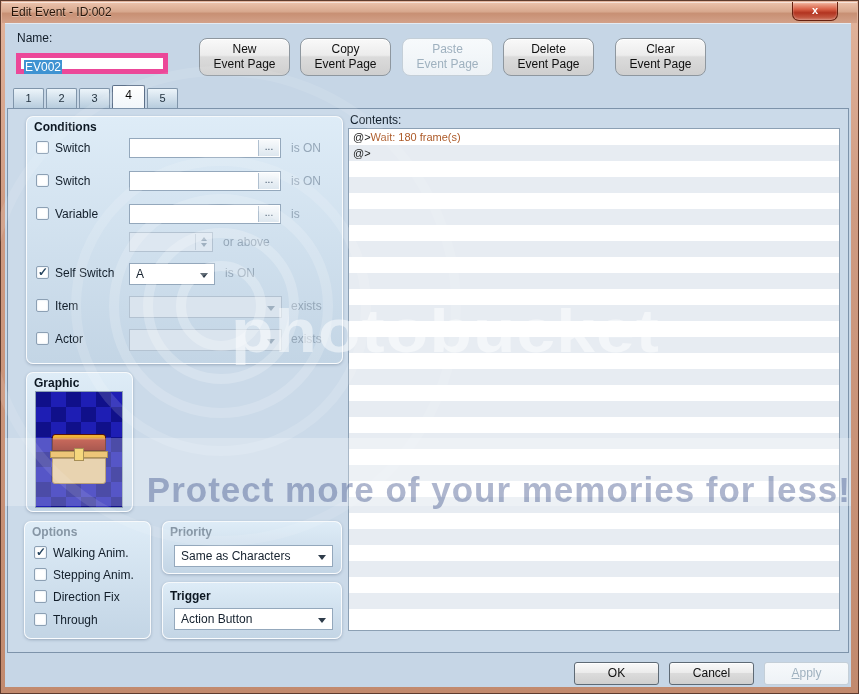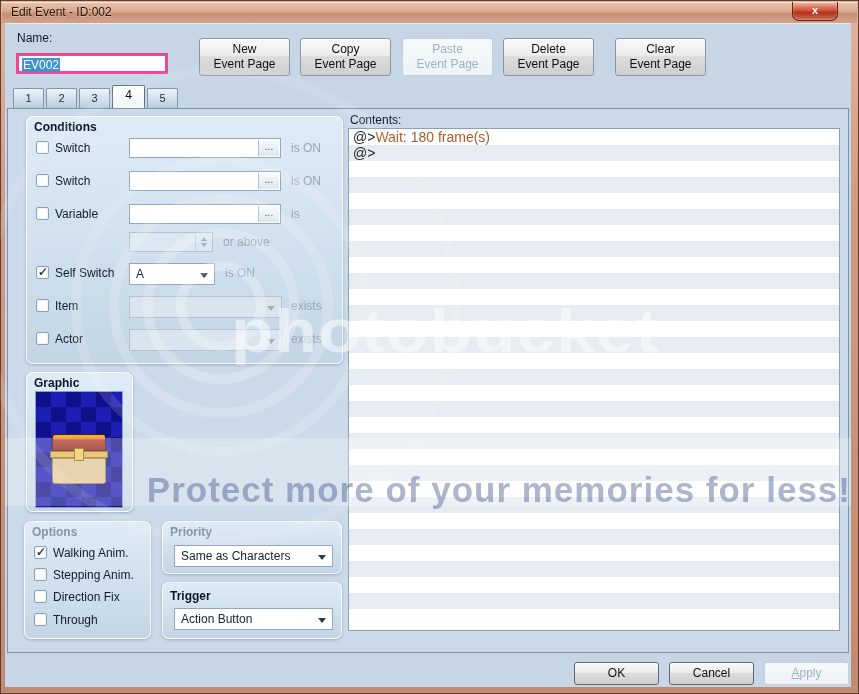--- a/index.html
+++ b/index.html
@@ -22,27 +22,27 @@
                box-shadow:inset 0 1px 1px rgba(255,255,255,.6), inset 0 -1px 2px rgba(255,255,255,.3); cursor:default; }
 
   
   .client { position:absolute; left:4px; top:22px; width:846px; height:664px;
             background:#c6d6e6; box-shadow:inset 0 1px 0 rgba(255,255,255,.5); }
 
   .lbl { position:absolute; font-size:12px; color:#121e2a; }
   .lbl.dis { color:#95a7b8; }
 
   .name-input { position:absolute; left:11px; top:30px; width:152px; height:21px; background:#fff;
-                border:3px solid #ec4899; padding:2px 3px; font-size:12px; }
+                border:5px solid #ec4899; padding:2px 3px; font-size:12px; }
   .name-input .sel { background:#3f93d2; color:#fff; padding:0 1px; }
 
   .page-btn { position:absolute; top:15px; width:91px; height:38px; display:flex; flex-direction:column;
               align-items:center; justify-content:center; line-height:15px; font-size:12px; color:#101010;
               background:linear-gradient(180deg,#f9f9f9,#ececec 45%,#dbdbdb 50%,#cfcfcf);
-              border:1px solid #8e979f; border-radius:3px; box-shadow:inset 0 1px 0 #fff; cursor:default; }
+              border:1px solid #8e979f; border-radius:8px; box-shadow:inset 0 1px 0 #fff; cursor:default; }
   .page-btn.disabled { background:linear-gradient(180deg,#f7fafc,#edf2f6);
                        border-color:#c4cfd8; color:#9fb1bf; box-shadow:none; }
 
   
   .tabstrip { position:absolute; left:8px; top:62px; height:23px; display:flex; align-items:flex-end; gap:2px; }
   .tab { width:31px; height:20px; text-align:center; line-height:19px; font-size:11px; color:#22323f;
          background:linear-gradient(180deg,#ecf4fa,#b7ccdd); border:1px solid #8095aa; border-bottom:none;
          border-radius:2px 2px 0 0; cursor:default; }
   .tab.active { width:33px; height:23px; font-size:12px; color:#000;
                 background:linear-gradient(180deg,#ffffff,#f1f6fa); border-color:#5d7089; position:relative; z-index:2; }
@@ -88,21 +88,21 @@
                 background:linear-gradient(180deg,#f0b438 15%,#b23524 35%,#8e2216);
                 border:1px solid #58130a; border-radius:3px 3px 0 0; }
   .chest-mid  { position:absolute; left:14px; top:59px; width:58px; height:7px; background:#e9b34b; border:1px solid #96701e; }
   .chest-body { position:absolute; left:16px; top:66px; width:54px; height:26px; background:#e0c496;
                 border:1px solid #a5824e; border-radius:0 0 3px 3px; }
   .chest-lock { position:absolute; left:38px; top:56px; width:10px; height:13px; background:#f2ca52; border:1px solid #8a6a1e; }
 
   
   .contents-list { position:absolute; left:343px; top:105px; width:492px; height:503px; background:#fff;
                    border:1px solid #8ca0b4; overflow:hidden; }
-  .crow { height:16px; line-height:16px; font-size:14px; padding-left:4px; white-space:pre; cursor:default; }
+  .crow { height:16px; line-height:16px; font-size:11px; padding-left:4px; white-space:pre; cursor:default; }
   .crow.stripe { background:#e7ecf2; }
   .crow .pfx { color:#1c1c1c; } .crow .cmd { color:#ad5a28; }
 
   
   .btn { position:absolute; top:639px; width:85px; height:23px; text-align:center; line-height:21px;
          font-size:12px; color:#101010; background:linear-gradient(180deg,#f9f9f9,#ececec 45%,#dbdbdb 50%,#cfcfcf);
          border:1px solid #5e6a75; border-radius:3px; box-shadow:inset 0 1px 0 #fff; cursor:default; }
   .btn.disabled { background:linear-gradient(180deg,#f6f9fb,#eef2f6); border-color:#c4cfd8;
                   color:#9fb1bf; box-shadow:none; }
   .btn.disabled::first-letter { text-decoration:underline; }

